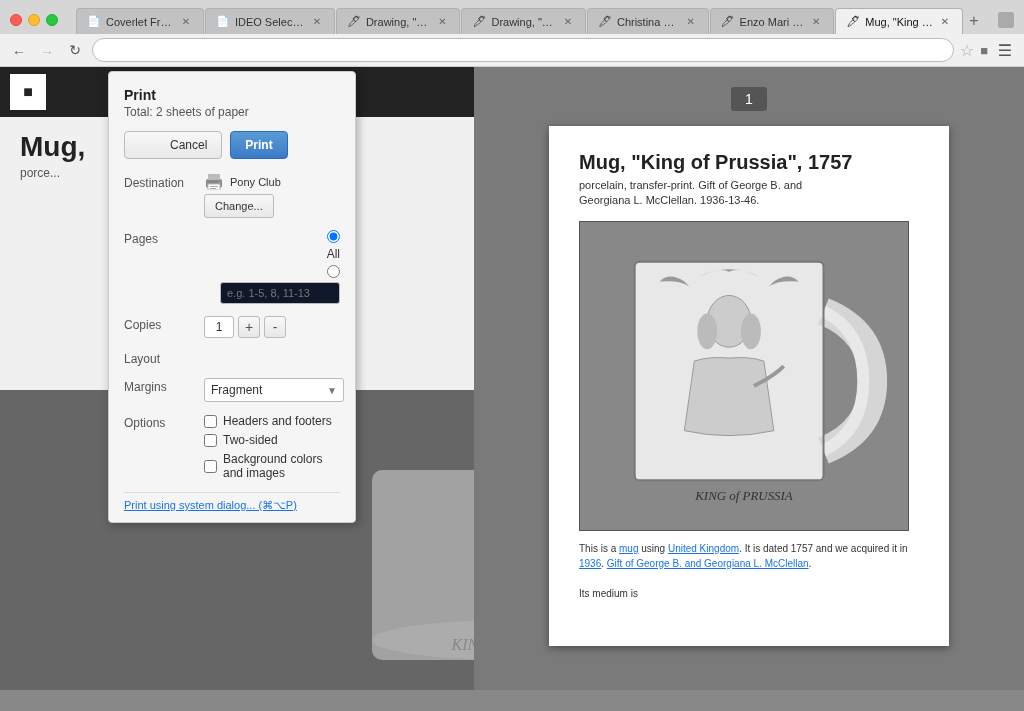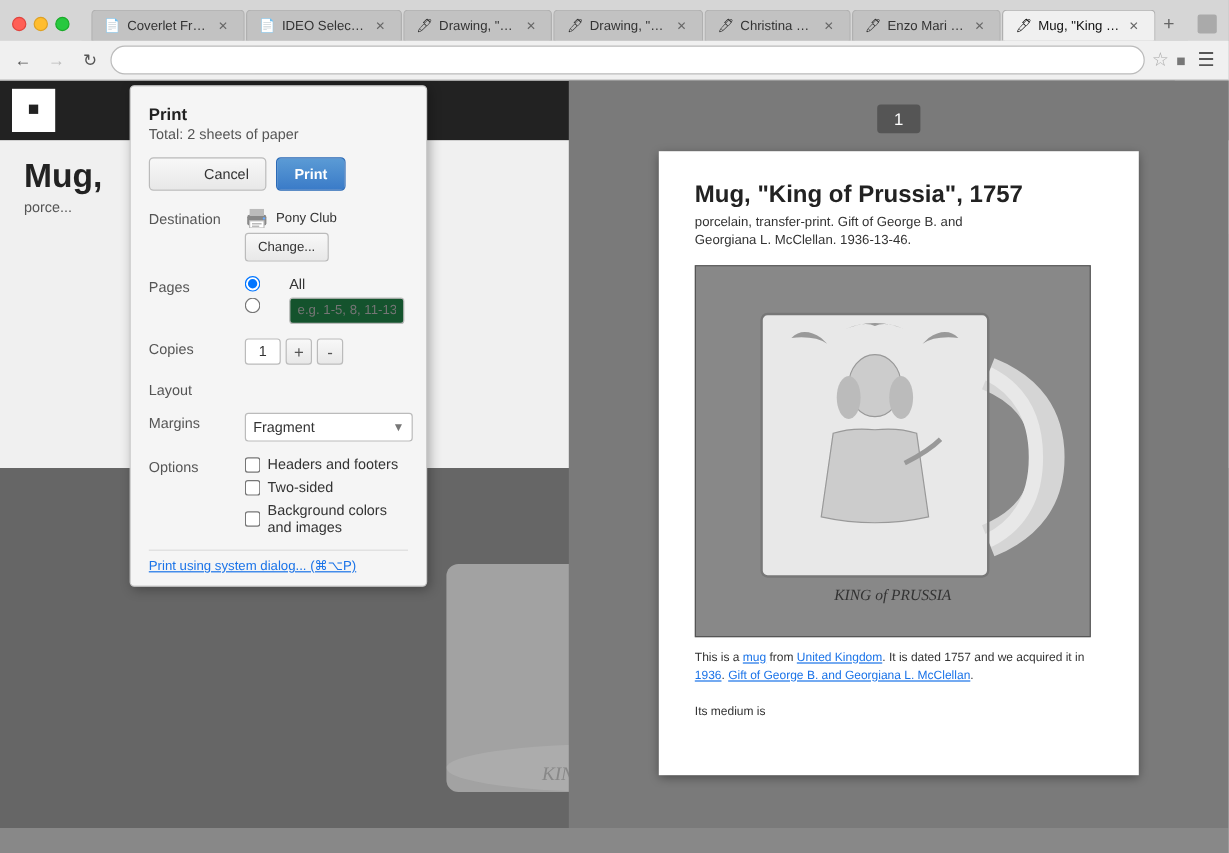--- a/index.html
+++ b/index.html
@@ -151,26 +151,26 @@
       font-size: 11px; color: #333;
     }
 
     .btn-change {
       height: 24px; padding: 0 10px; border-radius: 3px;
       font-size: 11px; cursor: pointer; border: 1px solid #bbb;
       background: linear-gradient(#f8f8f8, #e8e8e8); color: #333;
     }
 
     .radio-group { display: flex; flex-direction: column; gap: 4px; }
-    .radio-row { display: flex; align-items: flex-start; gap: 24px; font-size: 12px; color: #333; }
+    .radio-row { display: flex; align-items: flex-end; gap: 4px; font-size: 12px; color: #333; flex-direction: column; }
     .radio-row input[type=radio] { margin: 0; }
 
     .page-range-input {
-      width: 96px; height: 22px; border: 1px solid #bbb; border-radius: 3px;
-      padding: 0 6px; font-size: 11px; color: #999; background: #14532d;
+      width: 120px; height: 22px; border: 1px solid #bbb; border-radius: 3px;
+      padding: 0 6px; font-size: 11px; color: #999; background: #0f172a;
     }
 
     .copies-control {
       display: flex; align-items: center; gap: 4px;
     }
     .copies-value {
       width: 30px; height: 22px; border: 1px solid #bbb; border-radius: 3px;
       text-align: center; font-size: 12px; color: #333; background: #fff;
       display: flex; align-items: center; justify-content: center;
     }
@@ -484,21 +484,21 @@
           <text x="165" y="280" font-family="serif" font-size="13" fill="#333" text-anchor="middle" font-style="italic">KING of PRUSSIA</text>
 
           <path d="M175,165 Q195,155 205,145" fill="none" stroke="#999" stroke-width="4"></path>
 
           <rect x="55" y="40" width="190" height="220" rx="5" fill="none" stroke="#777" stroke-width="2"></rect>
         </svg>
       </div>
 
       <div class="preview-body-text">
         <p>
-          <span>This is a </span><span class="preview-link">mug</span><span> from </span><span class="preview-link">United Kingdom</span><span>. It is dated 1757 and we acquired it in </span><span class="preview-link">1936</span><span>. </span><span class="preview-link">Gift of George B. and Georgiana L. McClellan</span><span>.</span>
+          <span>This is a </span><span class="preview-link">mug</span><span> using </span><span class="preview-link">United Kingdom</span><span>. It is dated 1757 and we acquired it in </span><span class="preview-link">1936</span><span>. </span><span class="preview-link">Gift of George B. and Georgiana L. McClellan</span><span>.</span>
         </p>
         <br>
         <p>Its medium is</p>
       </div>
     </div>
   </div>
 
   <div class="right-sidebar">
     <div class="sidebar-icon-btn active">
       <svg width="18" height="18" viewBox="0 0 18 18">

